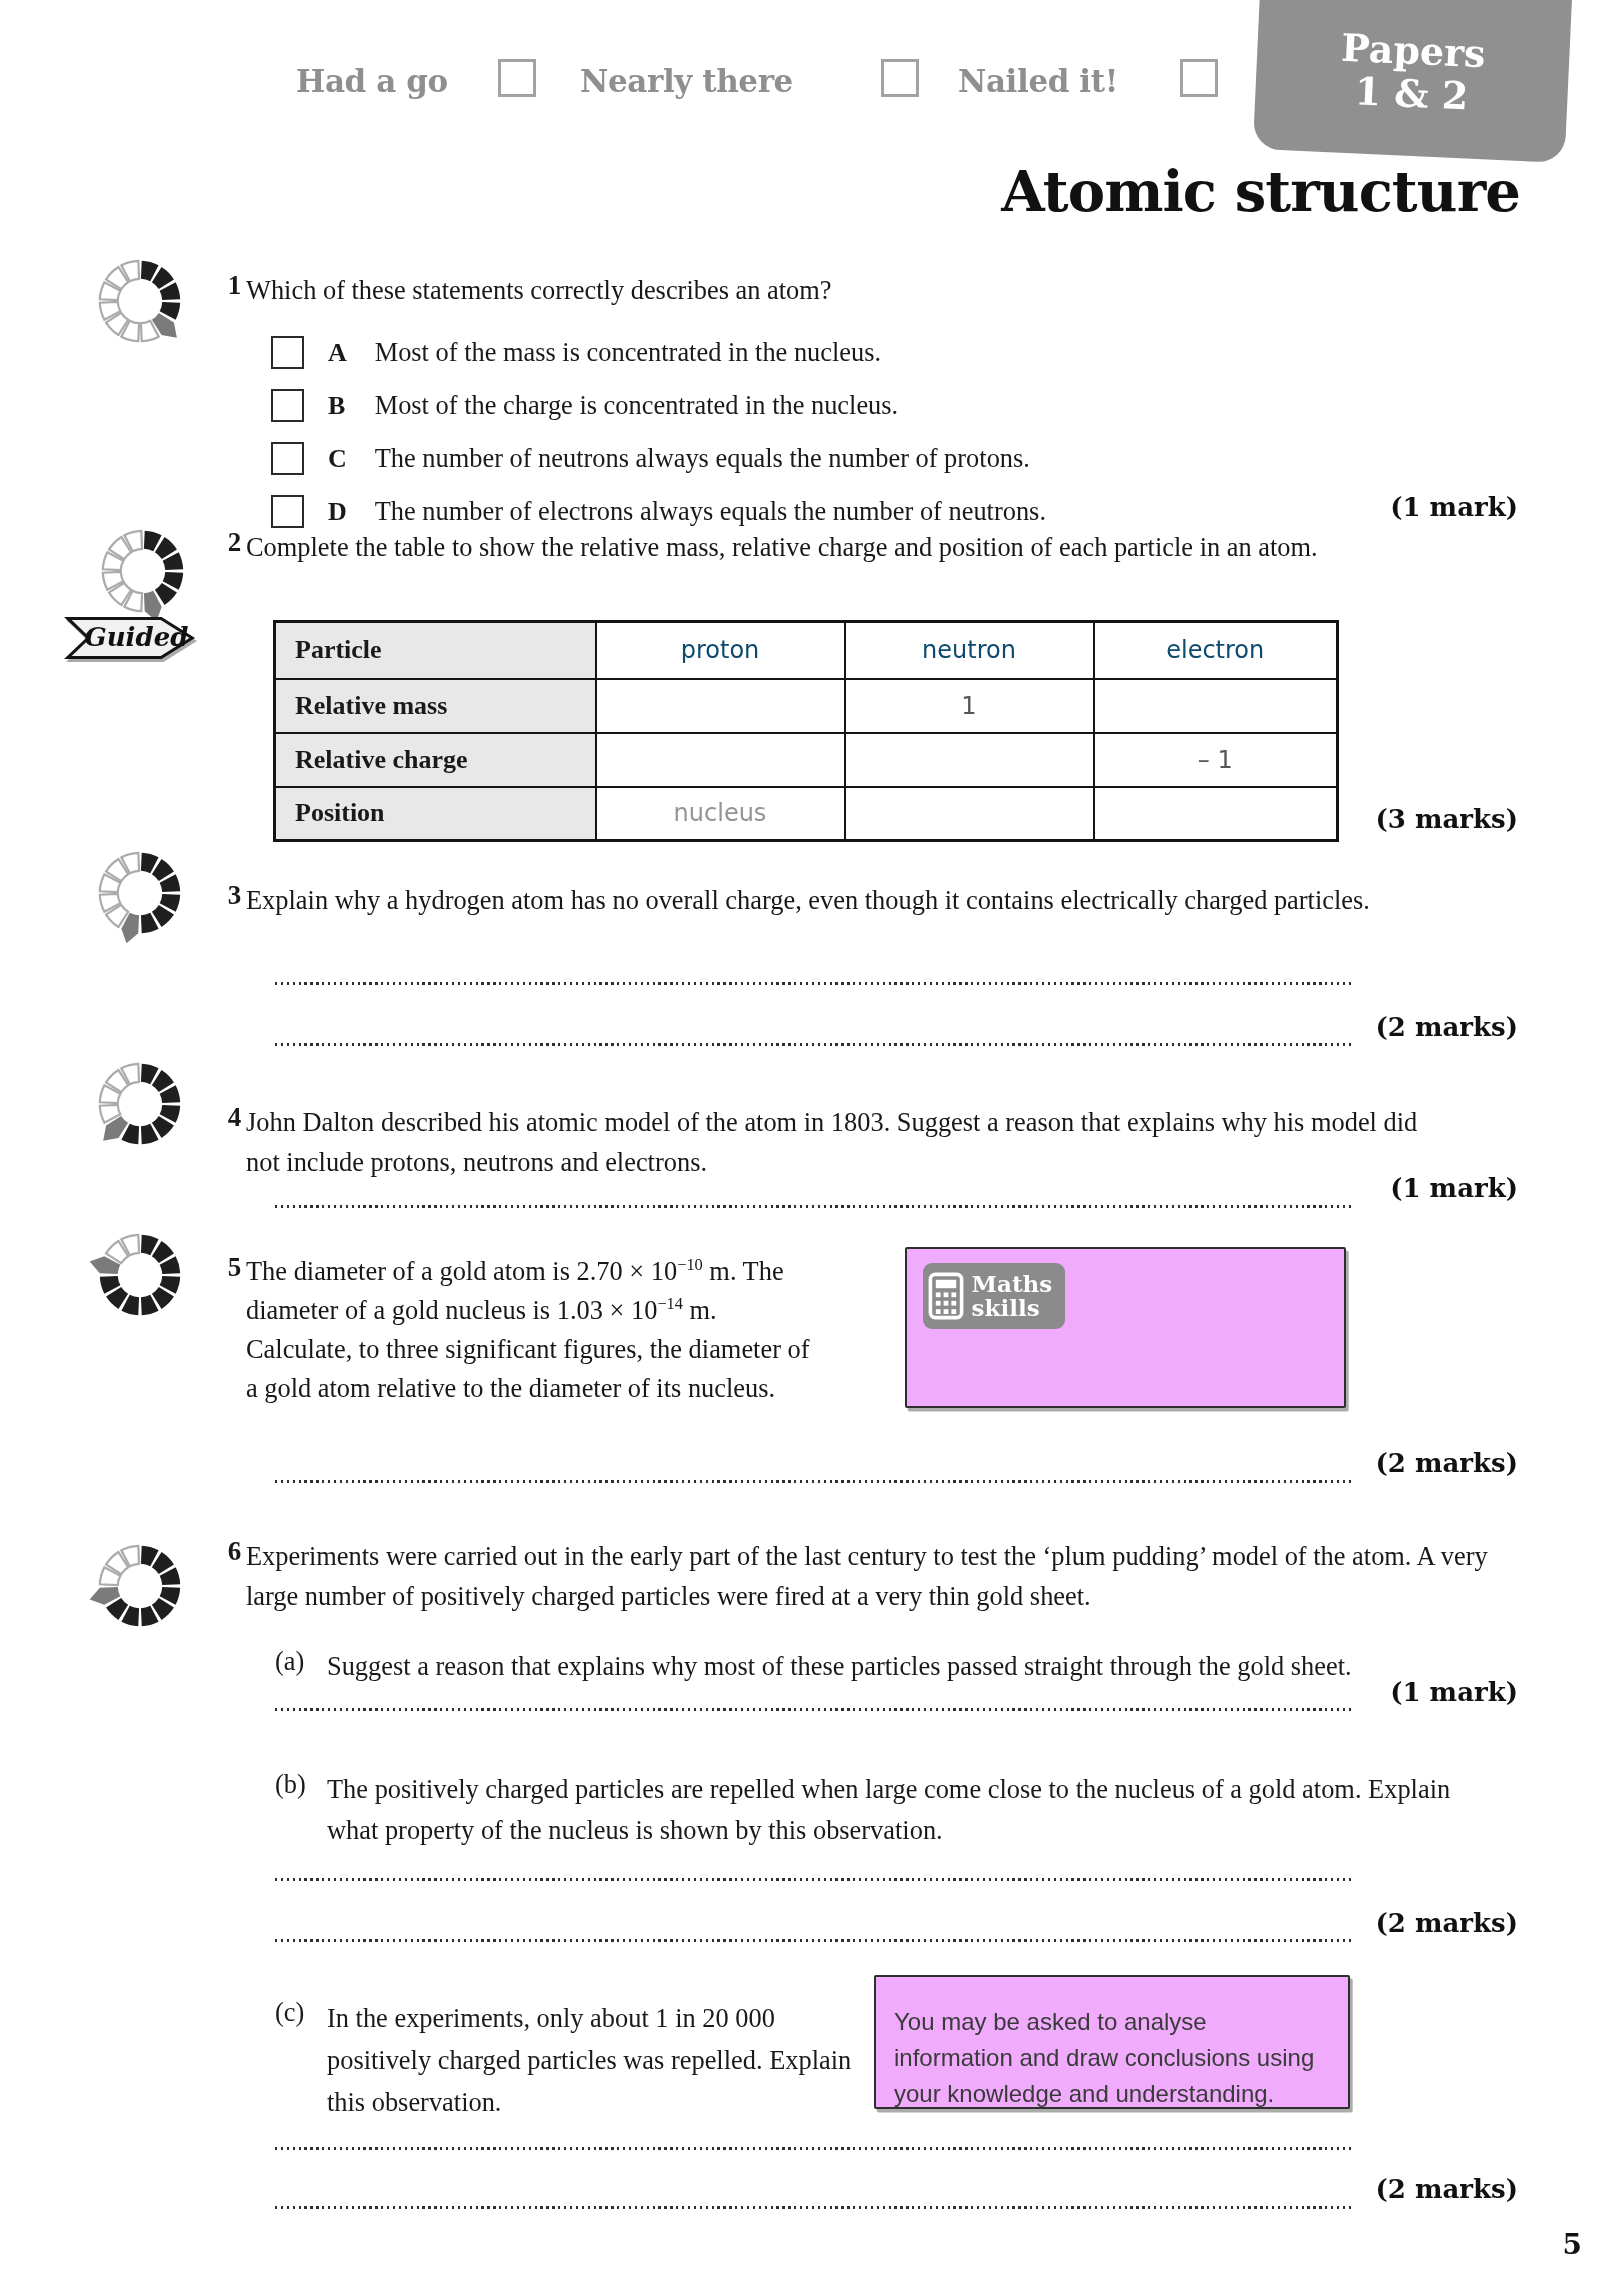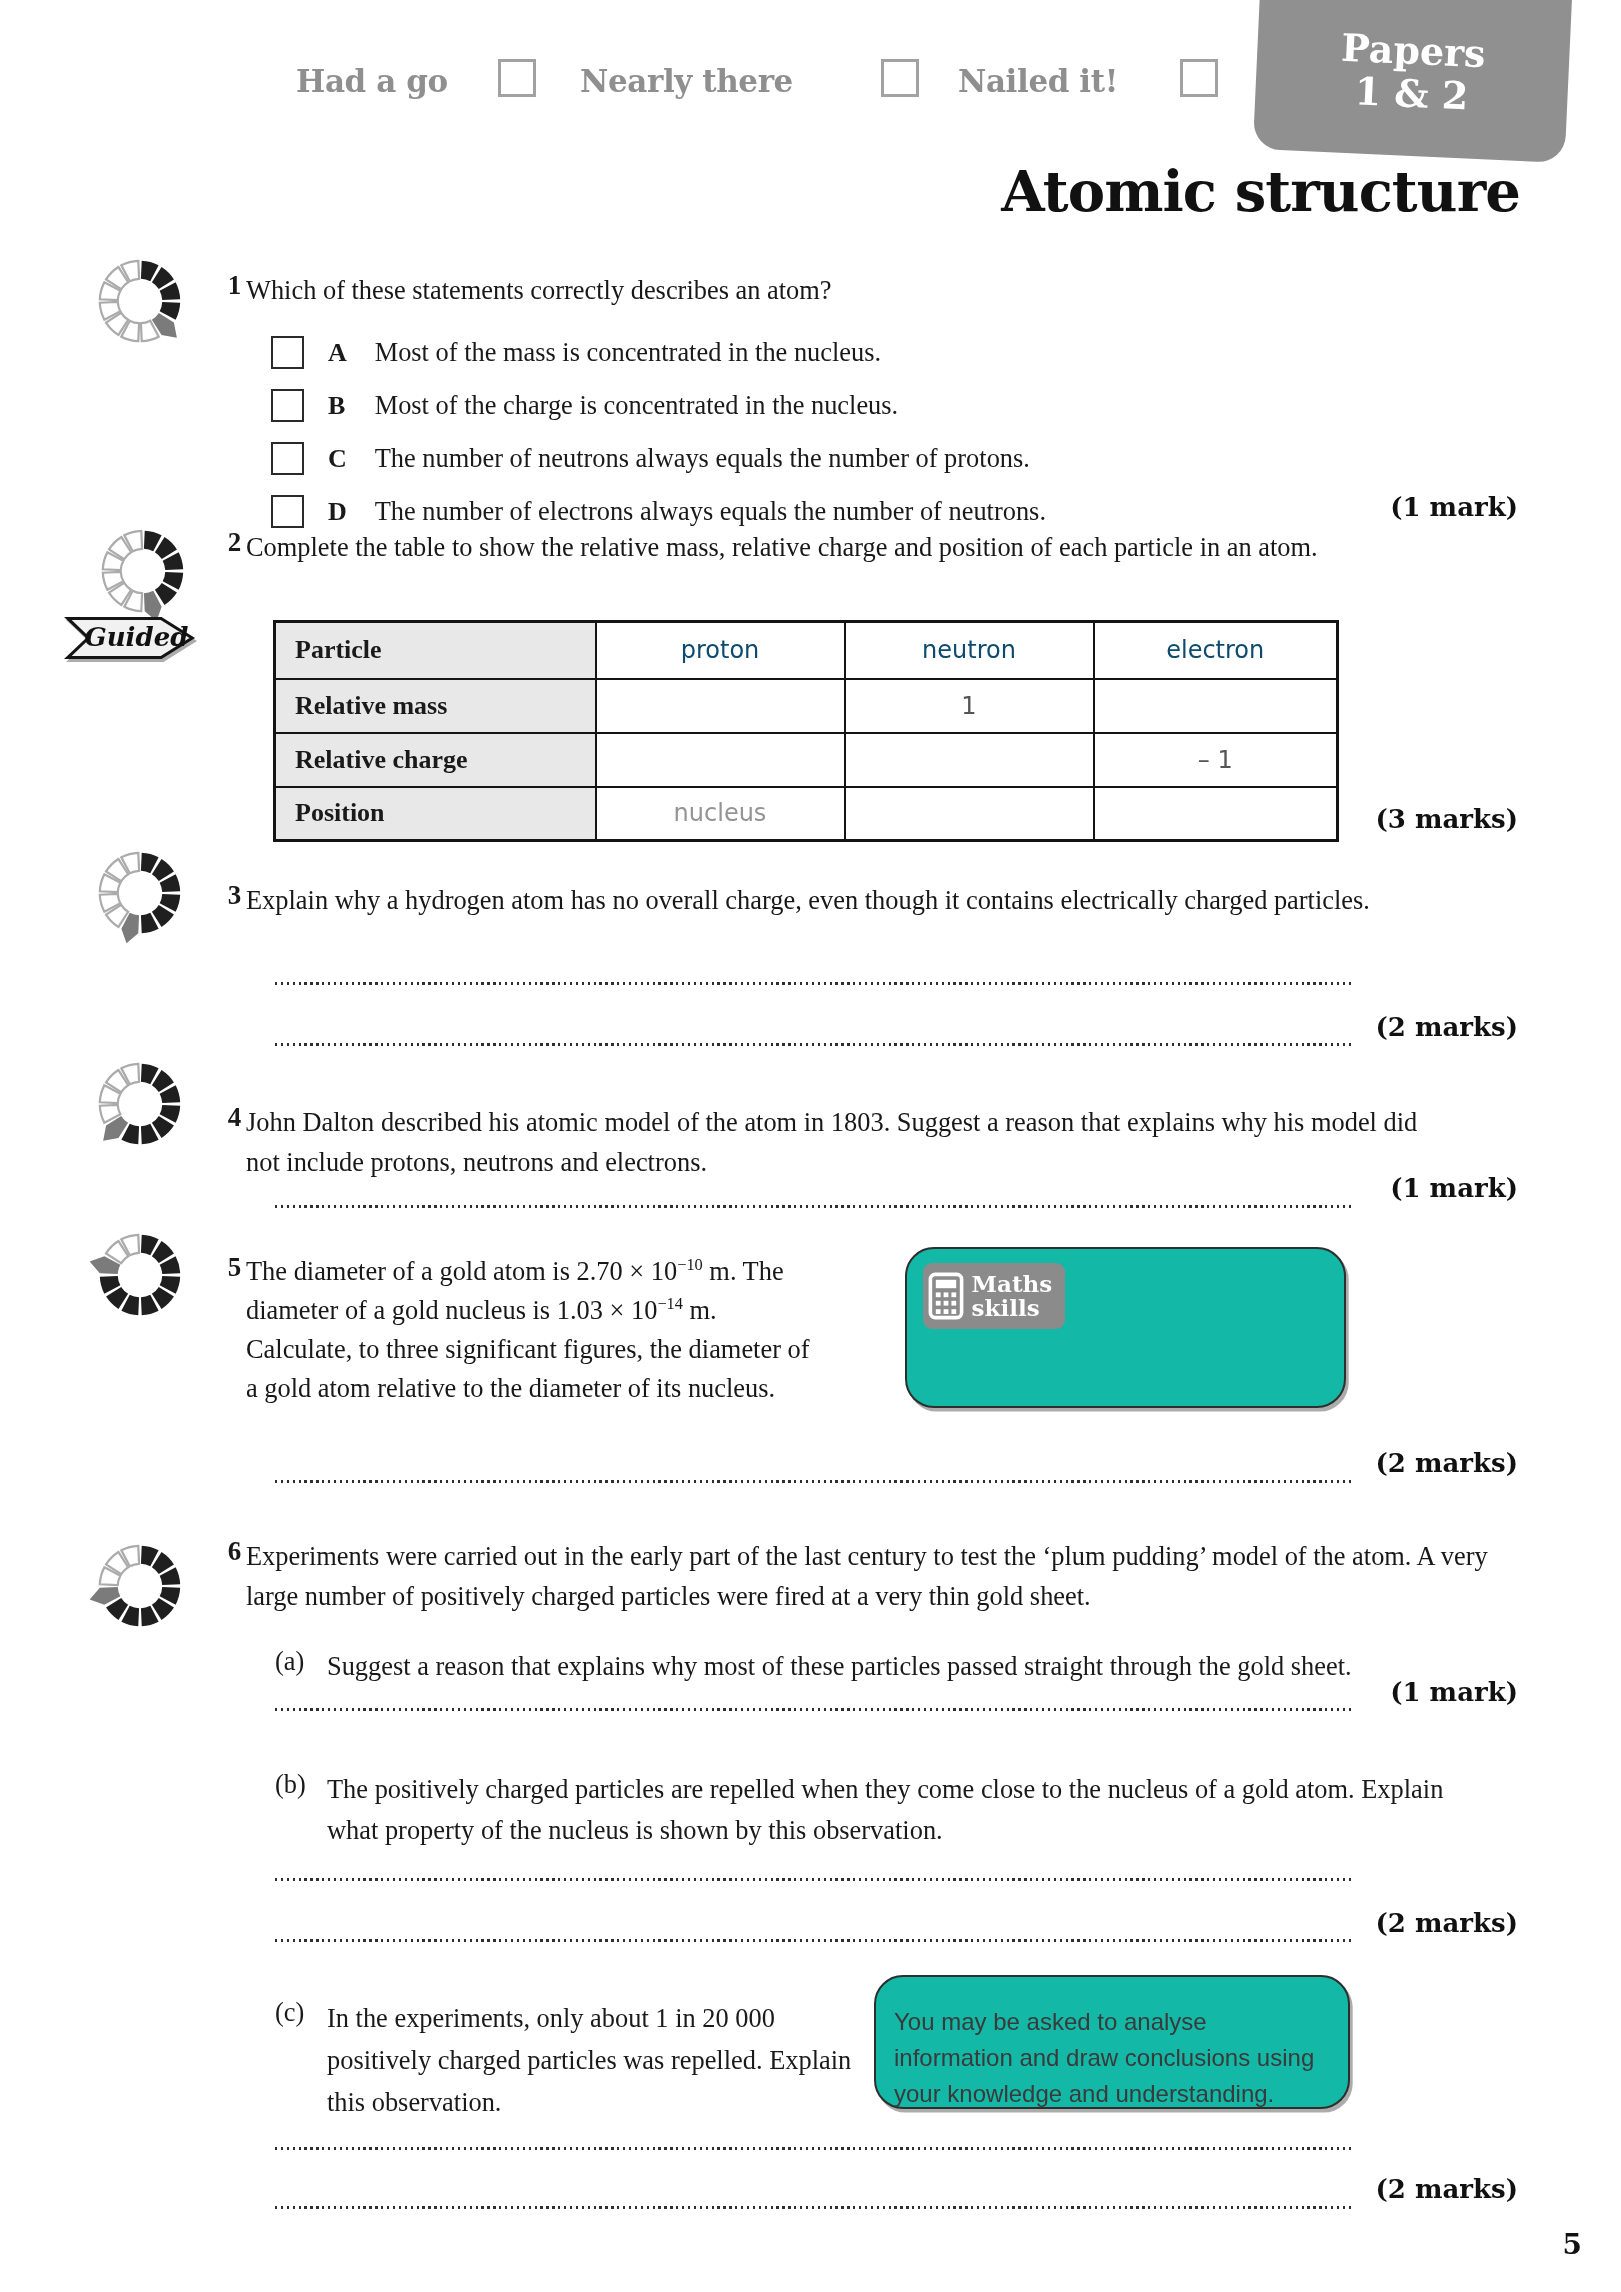--- a/index.html
+++ b/index.html
@@ -49,21 +49,21 @@
   .hand.mid{color:#555555;}
   .hand.light{color:#949494;}
 
   
   .dotline{position:absolute;left:275px;width:1077px;height:2.7px;
      background:repeating-linear-gradient(90deg,#2e2e2e 0 2.3px,transparent 2.3px 5.9px);}
   .marks{position:absolute;right:103px;font-family:"DejaVu Serif", serif;font-weight:bold;
          font-size:26px;color:#111;white-space:nowrap;}
 
   
-  .hintbox{position:absolute;background:#14b8a6;border:2.7px solid #2e2e2e;border-radius:29px;
+  .hintbox{position:absolute;background:#f0abfc;border:2.7px solid #2e2e2e;border-radius:2px;
            box-shadow:2.7px 3.6px 0 rgba(90,90,90,0.5);box-sizing:border-box;}
   .hintbox .htext{font-family:"Liberation Sans", sans-serif;color:#3a3a3a;}
   .mathsbox{left:679px;top:-5.4px;width:441px;height:161px;padding:10.7px 16px;}
   .mathsbox .htext{font-size:25px;line-height:35px;}
   .msbadge{float:left;width:142px;height:66px;background:#8b8b8b;border-radius:9px;
            margin:3.6px 12.5px 5.4px 0;display:flex;align-items:center;padding:3.6px 5.4px;box-sizing:border-box;}
   .msbadge .mstext{font-family:"DejaVu Serif", serif;font-weight:bold;color:#fff;
                    font-size:23px;line-height:1.05;margin-left:7.2px;}
   .cbox{left:648px;top:439px;width:476px;height:134px;padding:27px 18px;}
   .cbox .htext{font-size:24px;line-height:36px;}
@@ -288,21 +288,21 @@
 
   <div class="q" style="top:1536px">
     <span class="qnum">6</span>
     <div class="qtext" style="width:1245px">Experiments were carried out in the early part of the last century to test the ‘plum pudding’ model of the atom. A very large number of positively charged particles were fired at a very thin gold sheet.</div>
     <div style="position:absolute;left:49px;top:110px">
       <span style="position:absolute;left:0;top:0;font-size:26.4px">(a)</span>
       <div style="position:absolute;left:52px;top:0;width:1191px;font-size:26.4px;line-height:40px;white-space:nowrap">Suggest a reason that explains why most of these particles passed straight through the gold sheet.</div>
     </div>
     <div style="position:absolute;left:49px;top:233px">
       <span style="position:absolute;left:0;top:0;font-size:26.4px">(b)</span>
-      <div style="position:absolute;left:52px;top:0;width:1173px;font-size:26.4px;line-height:41px">The positively charged particles are repelled when they come close to the nucleus of a gold atom. Explain what property of the nucleus is shown by this observation.</div>
+      <div style="position:absolute;left:52px;top:0;width:1173px;font-size:26.4px;line-height:41px">The positively charged particles are repelled when large come close to the nucleus of a gold atom. Explain what property of the nucleus is shown by this observation.</div>
     </div>
     <div style="position:absolute;left:49px;top:461px">
       <span style="position:absolute;left:0;top:0;font-size:26.4px">(c)</span>
       <div style="position:absolute;left:52px;top:0;width:528px;font-size:26.4px;line-height:42px">In the experiments, only about 1 in 20 000 positively charged particles was repelled. Explain this observation.</div>
     </div>
     <div class="hintbox cbox">
       <div class="htext">You may be asked to analyse information and draw conclusions using your knowledge and understanding.</div>
     </div>
   </div>
 

